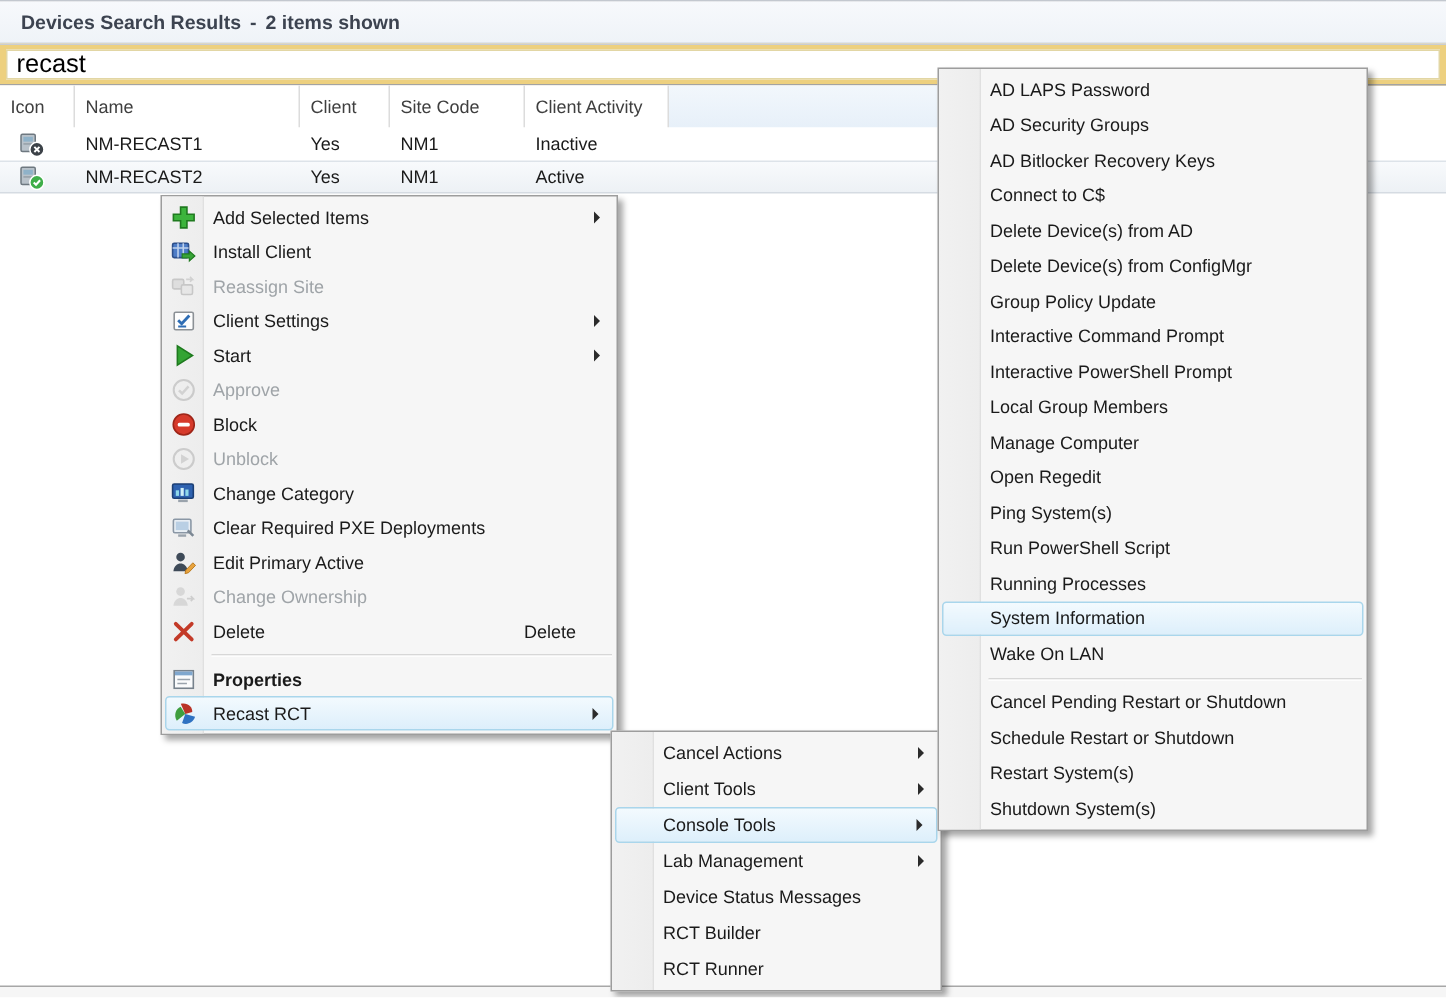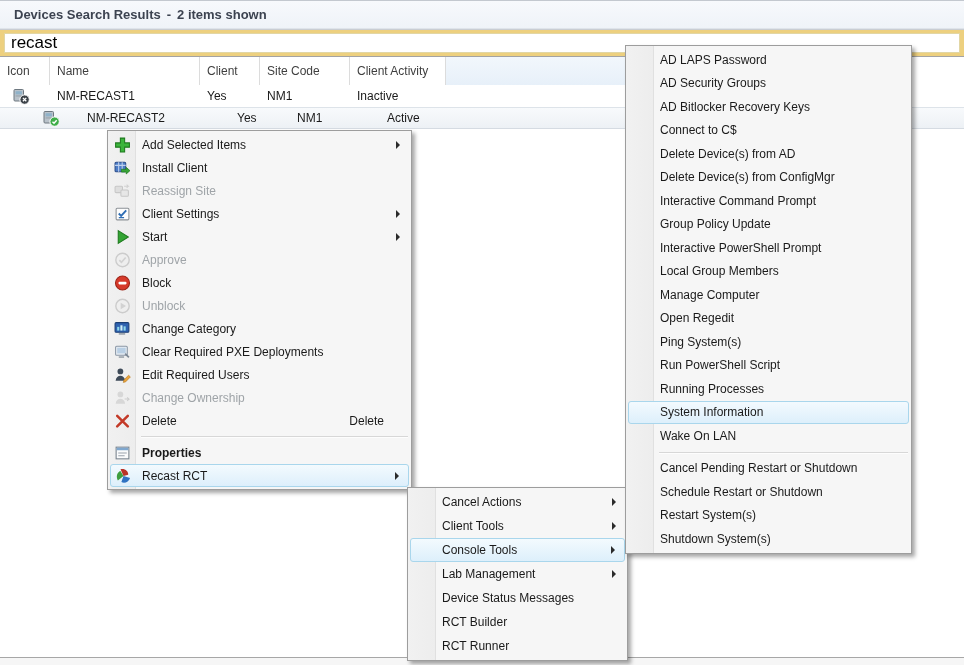--- a/index.html
+++ b/index.html
@@ -26,21 +26,21 @@
   .grid-header { position:absolute; left:0; top:56px; width:888px; height:28px;
     display:flex; background:#fff; }
   .gh-cell { border-right:1px solid #dcdcdc; display:flex; align-items:center;
     padding-left:7px; color:#3f3f3f; background:#fff; }
   .gh-fill { flex:1; background:linear-gradient(#f2f7fc,#e7f0f9); border-right:none; }
   .col-0 { width:50px; } .col-1 { width:150px; } .col-2 { width:60px; }
   .col-3 { width:90px; } .col-4 { width:96px; }
 
   .grid-row { position:absolute; left:0; width:964px; height:22px; display:flex; align-items:center; }
   .row-0 { top:84px; background:#fff; }
-  .row-1 { top:106px; background:linear-gradient(#f8fafc,#edf1f5); border-top:1px solid #dde3e9; border-bottom:1px solid #d5dbe2;padding-left:30px; }
+  .row-1 { top:106px; background:linear-gradient(#f8fafc,#edf1f5); border-top:1px solid #dde3e9; border-bottom:1px solid #d5dbe2; }
   .gr-cell { display:flex; align-items:center; padding-left:7px; height:100%; }
   .gr-icon-cell { justify-content:flex-start; padding-left:13px; }
   .device-icon { width:17px; height:17px; display:inline-block; }
   .device-icon svg { width:100%; height:100%; display:block; }
 
   .list-bottom-line { position:absolute; left:0; top:656px; width:964px; height:0; border-top:1px solid #a7a7a7; }
   .bottom-strip { position:absolute; left:0; top:657px; width:964px; height:8px; background:#f6f6f6; }
 
   
   .menu { position:absolute; background:#f6f6f6; border:1px solid #9d9d9d;
@@ -234,21 +234,21 @@
         <span class="mi-label">Clear Required PXE Deployments</span>
       </div>
       <div class="menu-item">
         <span class="mi-icon">
           <svg viewBox="0 0 16 16">
             <circle cx="6" cy="4.6" r="2.7" fill="#3e4a58"></circle>
             <path d="M1.5 13.5c.4-3.2 2.4-4.8 4.5-4.8s4.1 1.6 4.5 4.8z" fill="#3e4a58"></path>
             <path d="M9.3 12.8l4.4-4.6 1.7 1.6-4.4 4.6-2.2.6z" fill="#e8a33d" stroke="#b97a1f" stroke-width=".6"></path>
           </svg>
         </span>
-        <span class="mi-label">Edit Required Users</span>
+        <span class="mi-label">Edit Primary Active</span>
       </div>
       <div class="menu-item disabled">
         <span class="mi-icon">
           <svg viewBox="0 0 16 16">
             <circle cx="6" cy="4.6" r="2.7" fill="#bcc0c4"></circle>
             <path d="M1.5 13.5c.4-3.2 2.4-4.8 4.5-4.8s4.1 1.6 4.5 4.8z" fill="#bcc0c4"></path>
             <path d="M10 9h4l-1.6-1.6M14 9l-1.6 1.6" stroke="#a9aeb3" fill="none"></path>
           </svg>
         </span>
         <span class="mi-label">Change Ownership</span>
@@ -327,24 +327,24 @@
       <div class="menu-item">
         <span class="mi-label">Connect to C$</span>
       </div>
       <div class="menu-item">
         <span class="mi-label">Delete Device(s) from AD</span>
       </div>
       <div class="menu-item">
         <span class="mi-label">Delete Device(s) from ConfigMgr</span>
       </div>
       <div class="menu-item">
+        <span class="mi-label">Group Policy Update</span>
+      </div>
+      <div class="menu-item">
         <span class="mi-label">Interactive Command Prompt</span>
-      </div>
-      <div class="menu-item">
-        <span class="mi-label">Group Policy Update</span>
       </div>
       <div class="menu-item">
         <span class="mi-label">Interactive PowerShell Prompt</span>
       </div>
       <div class="menu-item">
         <span class="mi-label">Local Group Members</span>
       </div>
       <div class="menu-item">
         <span class="mi-label">Manage Computer</span>
       </div>

